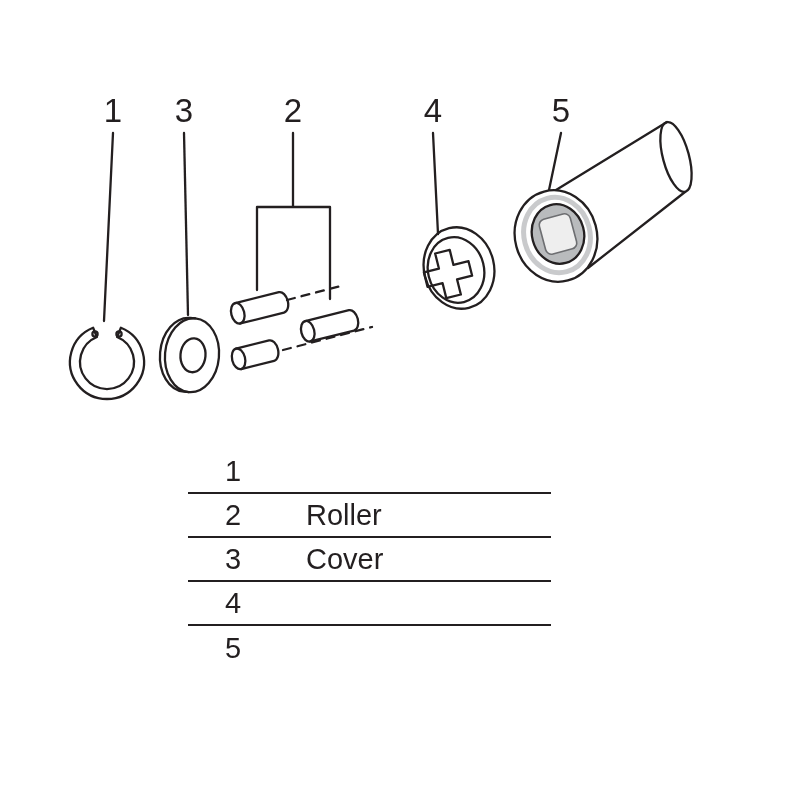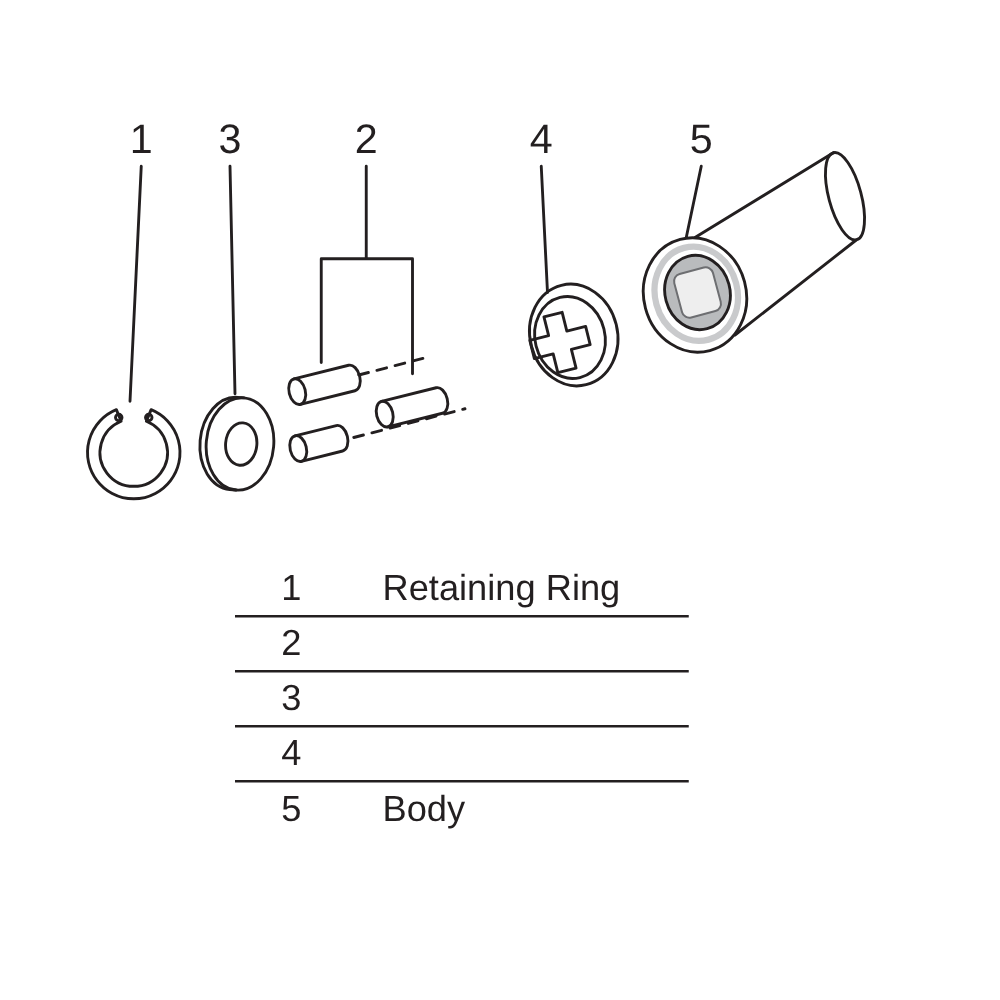--- a/index.html
+++ b/index.html
@@ -100,30 +100,30 @@
       <text x="184" y="122">3</text>
       <text x="293" y="122">2</text>
       <text x="433" y="122">4</text>
       <text x="561" y="122">5</text>
     </g>
   </svg>
 
   <div class="parts-table">
     <div class="pt-row">
       <div class="pt-num">1</div>
-      <div class="pt-name">Retaining Ring</div>
     </div>
     <div class="pt-row">
       <div class="pt-num">2</div>
+      <div class="pt-name">Roller</div>
     </div>
     <div class="pt-row">
       <div class="pt-num">3</div>
+      <div class="pt-name">Cover</div>
     </div>
     <div class="pt-row">
       <div class="pt-num">4</div>
     </div>
     <div class="pt-row">
       <div class="pt-num">5</div>
-      <div class="pt-name">Body</div>
     </div>
   </div>
 
 </div>
 
 </body></html>

